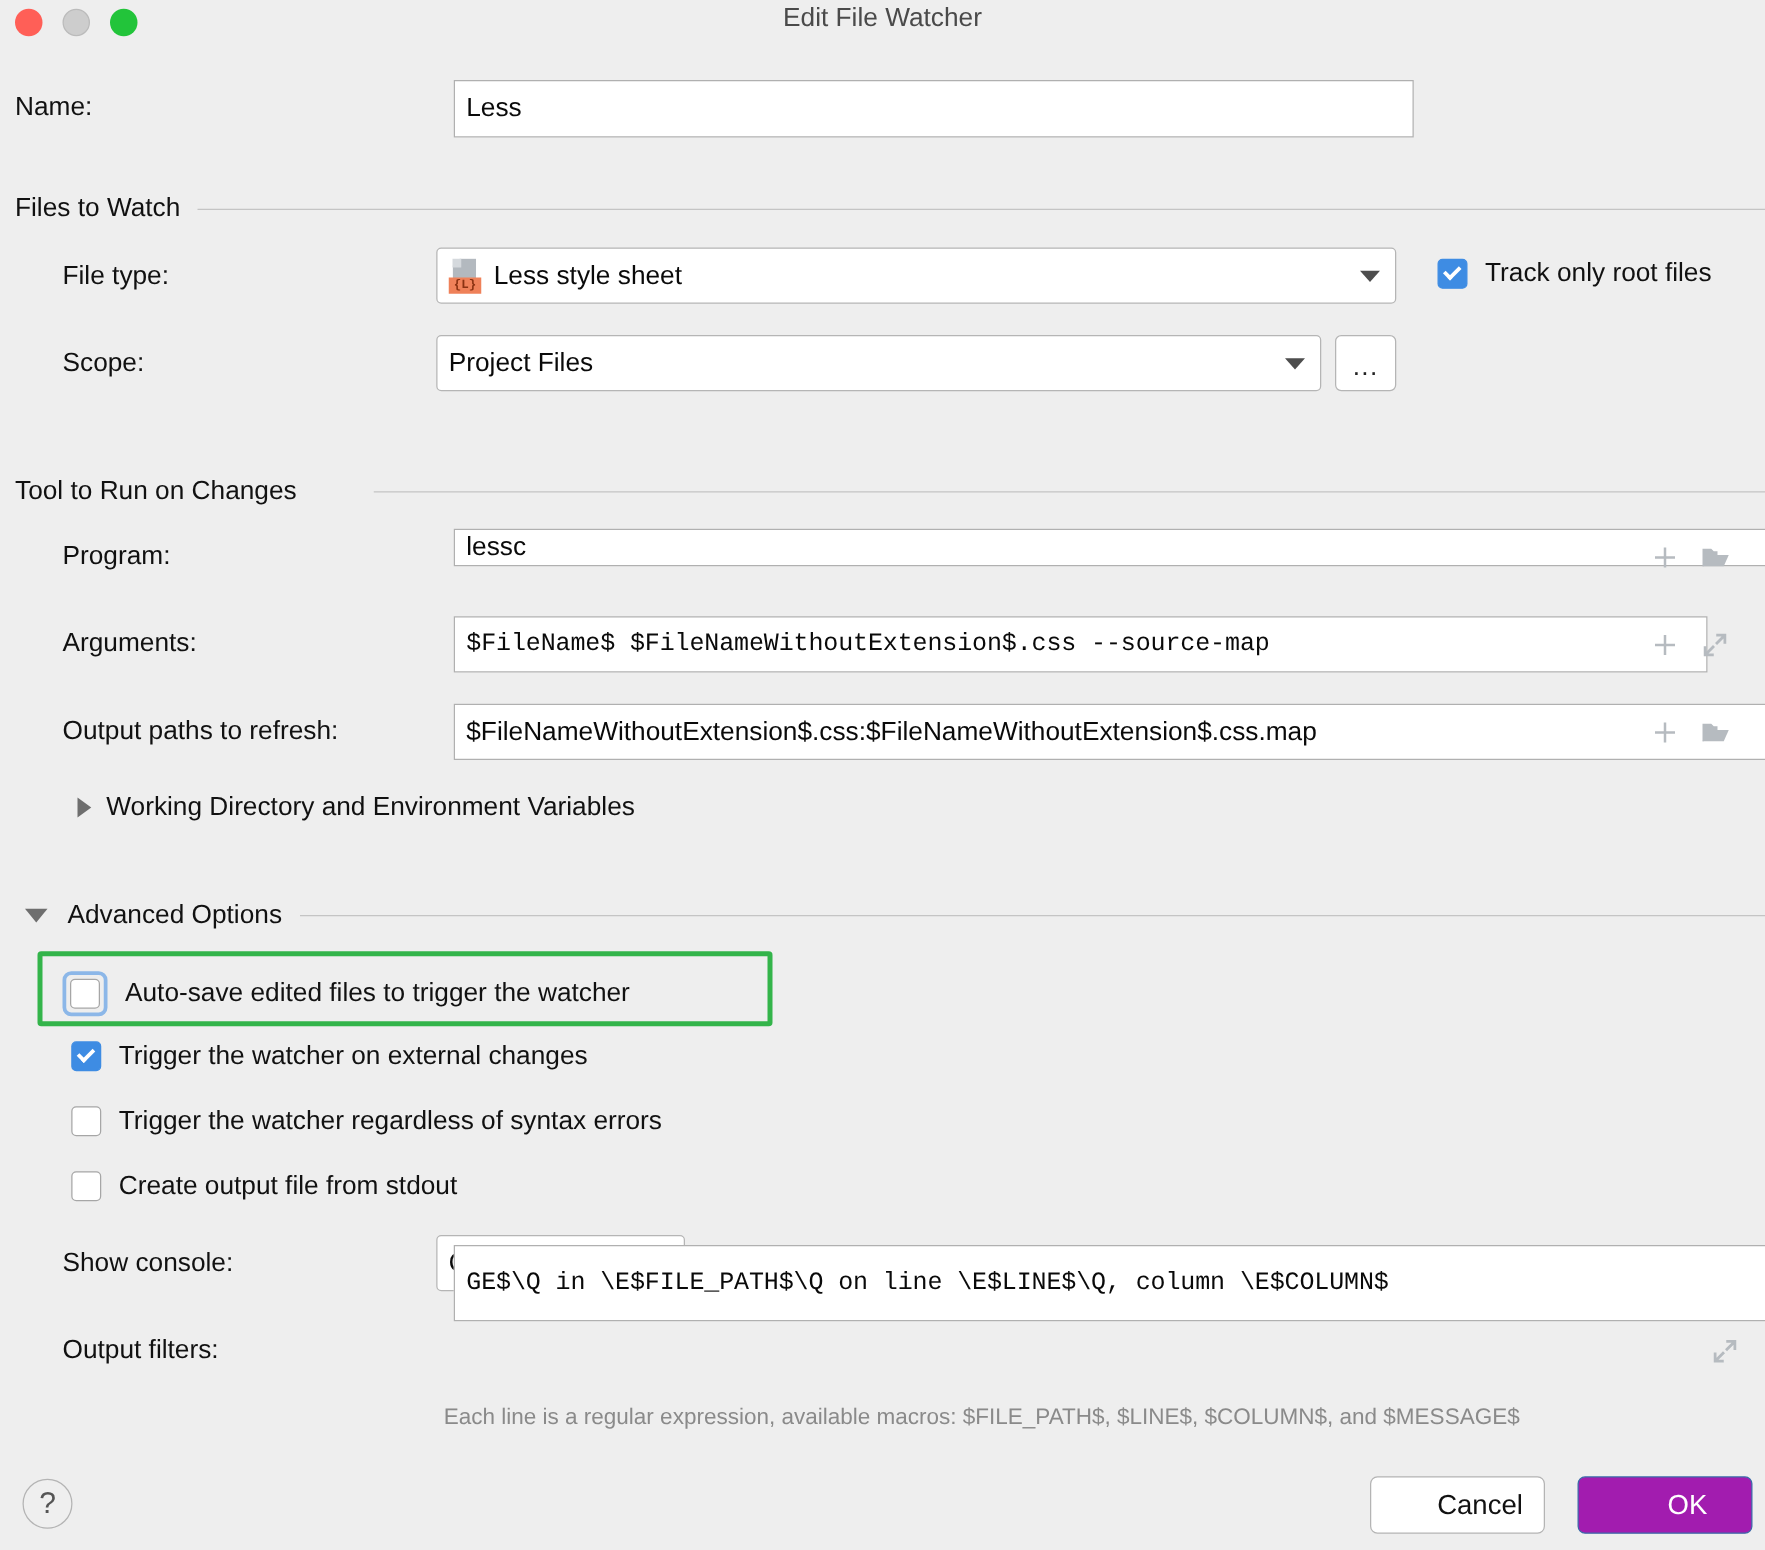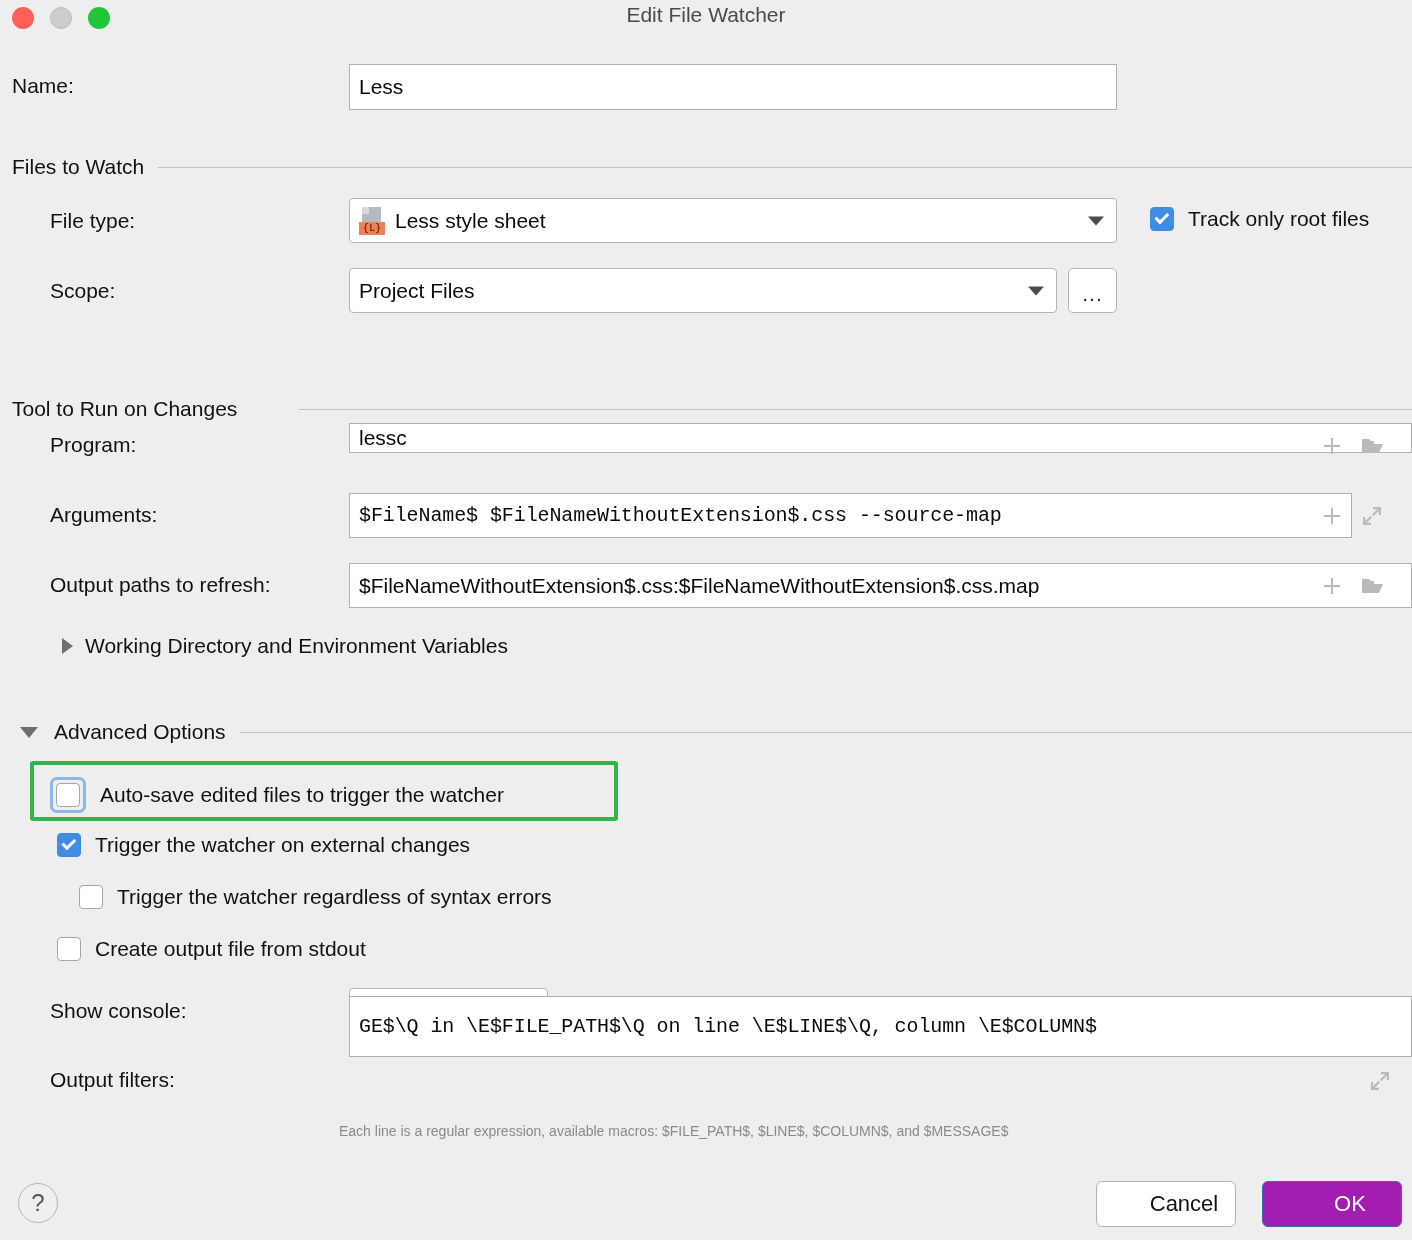--- a/index.html
+++ b/index.html
@@ -35,21 +35,21 @@
     position: absolute; left: 12px; right: 0; display: flex; align-items: center;
     width: 1400px;
   }
   .section .stitle { font-size: 21px; color: #111111; white-space: nowrap; }
   .section .srule { flex: 1; height: 1px; background: #c4c4c4; margin-left: 14px; }
 
   
   .field {
     position: absolute; background: #ffffff; border: 1px solid #b0b0b0;
     display: flex; align-items: center; font-size: 21px; color: #0a0a0a;
-    padding: 0 9px; overflow: hidden; white-space: nowrap;
+    padding: 0 9px; overflow: hidden; white-space: nowrap; margin-left: 14px;
   }
   .field.mono { font-family: "Liberation Mono", monospace; font-size: 20px; letter-spacing: -0.1px; }
 
   
   .combo {
     position: absolute; background: #ffffff; border: 1px solid #b5b5b5;
     border-radius: 4px; display: flex; align-items: center;
     font-size: 21px; color: #0a0a0a; padding: 0 9px; white-space: nowrap;
   }
   .combo .caret {
@@ -112,21 +112,21 @@
     display: flex; align-items: center; justify-content: center;
     font-size: 24px;
   }
   .btn {
     position: absolute; border-radius: 6px; display: flex;
     align-items: center; justify-content: center; font-size: 22px; padding-left: 36px;
   }
   .btn.cancel { background: #ffffff; border: 1px solid #b4b4b4; color: #111; }
   .btn.ok { background: #a21caf; border: 1px solid #3a6aa8; color: #ffffff; }
 
-  .hint { position: absolute; font-size: 14px; color: #8a8a8a; white-space: nowrap; }
+  .hint { position: absolute; font-size: 18px; color: #8a8a8a; white-space: nowrap; margin-left: 16px; }
 
   
   .lessicon { position: relative; width: 26px; height: 28px; flex: none; }
   .lessicon .doc {
     position: absolute; left: 3px; top: 0px; width: 19px; height: 17px;
     background: #b3b9bf;
     clip-path: polygon(0 0, 100% 0, 100% 100%, 0 100%, 0 35%, 30% 35%, 30% 0);
   }
   .lessicon .corner {
     position: absolute; left: 3px; top: 0; width: 7px; height: 7px;
@@ -177,21 +177,21 @@
   <span class="cbtext">Track only root files</span>
 </div>
 
 <div class="row lbl" style="left:50px; top:279px;">Scope:</div>
 <div class="combo" style="left:349px; top:268px; width:708px; height:45px;">
   <span>Project Files</span>
   <span class="caret"></span>
 </div>
 <div class="dots-btn" style="left:1068px; top:268px; width:49px; height:45px;">...</div>
 
-<div class="section" style="top:397px;gap:48px;">
+<div class="section" style="top:381px;gap:48px;">
   <span class="stitle">Tool to Run on Changes</span>
   <span class="srule"></span>
 </div>
 
 <div class="row lbl" style="left:50px; top:433px;">Program:</div>
 <div class="field" style="left:349px; top:423px; width:1063px; height:30px;">lessc</div>
 <div class="fieldicons" style="left:1320px; top:423px; height:45px;">
   <span class="ic">
     <svg viewBox="0 0 24 24" width="24" height="24">
         <path d="M11 4h2v16h-2z M4 11h16v2H4z" fill="#b6bbc0"></path>
@@ -257,21 +257,21 @@
   <span class="cbtext">Auto-save edited files to trigger the watcher</span>
 </div>
 
 <div class="cbrow" style="left:57px; top:833px;">
   <span class="cb checked">
       <span class="tick"></span>
     </span>
   <span class="cbtext">Trigger the watcher on external changes</span>
 </div>
 
-<div class="cbrow" style="left:57px; top:885px;margin-left:22px;">
+<div class="cbrow" style="left:57px; top:885px;">
   <span class="cb"></span>
   <span class="cbtext">Trigger the watcher regardless of syntax errors</span>
 </div>
 
 <div class="cbrow" style="left:57px; top:937px;">
   <span class="cb"></span>
   <span class="cbtext">Create output file from stdout</span>
 </div>
 
 <div class="row lbl" style="left:50px; top:999px;">Show console:</div>

